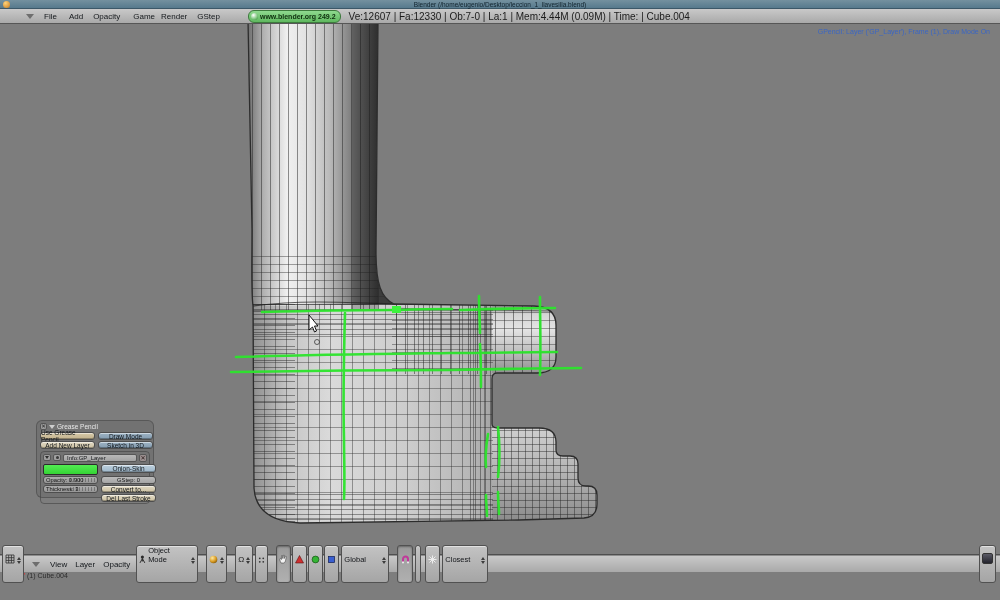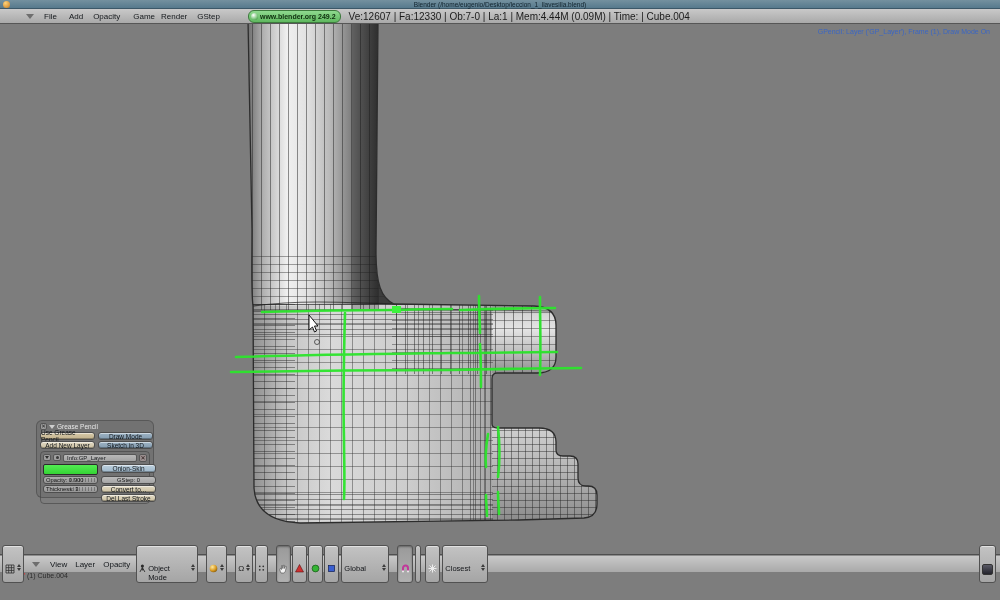--- a/index.html
+++ b/index.html
@@ -73,21 +73,21 @@
   .slider{position:relative;height:8px;background:linear-gradient(#adadad,#969696);border:1px solid #4e4e4e;
     border-radius:3px;font-size:5.8px;color:#141414;display:flex;align-items:center;padding-left:2px;
     box-sizing:border-box;overflow:hidden;}
   .slider .ridges{position:absolute;right:4%;width:50%;top:1px;bottom:1px;
     background:repeating-linear-gradient(90deg,rgba(0,0,0,0) 0 2px,rgba(0,0,0,.28) 2px 3px);}
   .numfield{height:8px;background:linear-gradient(#bcbcbc,#a5a5a5);border:1px solid #4e4e4e;border-radius:3px;
     font-size:5.8px;color:#141414;display:flex;align-items:center;justify-content:center;box-sizing:border-box;}
 
   
   .hbtn{height:13px;background:linear-gradient(#c3c3c3,#a5a5a5);border:1px solid #515151;border-radius:3px;
-    box-sizing:border-box;display:flex;align-items:flex-start;padding:18px 2px;
+    box-sizing:border-box;display:flex;align-items:flex-end;padding:18px 2px;
     box-shadow:inset 0 1px 0 rgba(255,255,255,.5);}
   .hbtn.pressed{background:linear-gradient(#9a9a9a,#b0b0b0);box-shadow:inset 0 1px 2px rgba(0,0,0,.35);}
   .hsel{font-size:7.5px;color:#121418;}
   .gap4{margin-left:4px;} .gap8{margin-left:8px;} .gap2{margin-left:2px;}
   .manip{display:flex;gap:1px;}
   .manip .hbtn{width:15px;justify-content:center;}
   .thinbtn{width:6px;}
   .rendericon{width:11px;height:9px;border-radius:2px;background:linear-gradient(#5a5a66,#23232c);
     border:1px solid #333;}
 </style>

